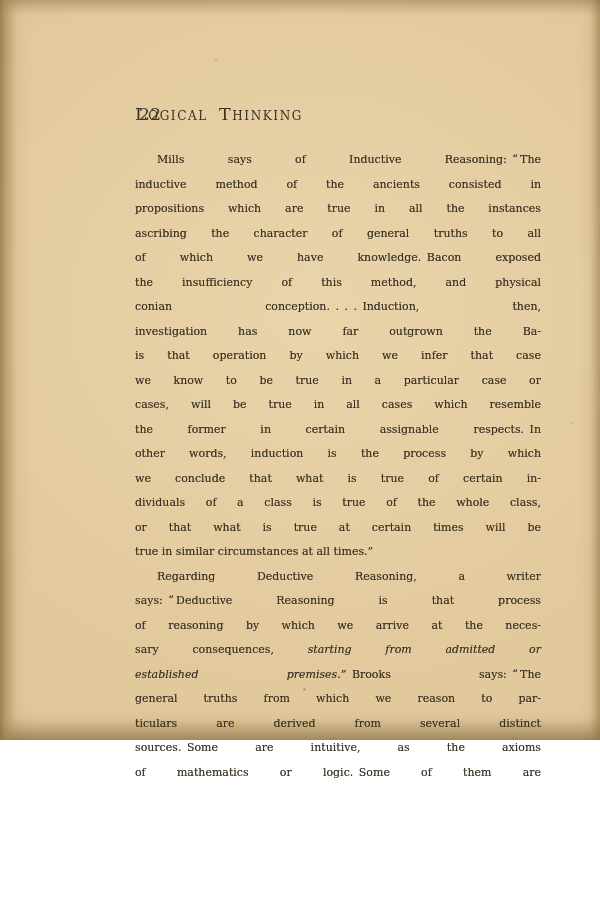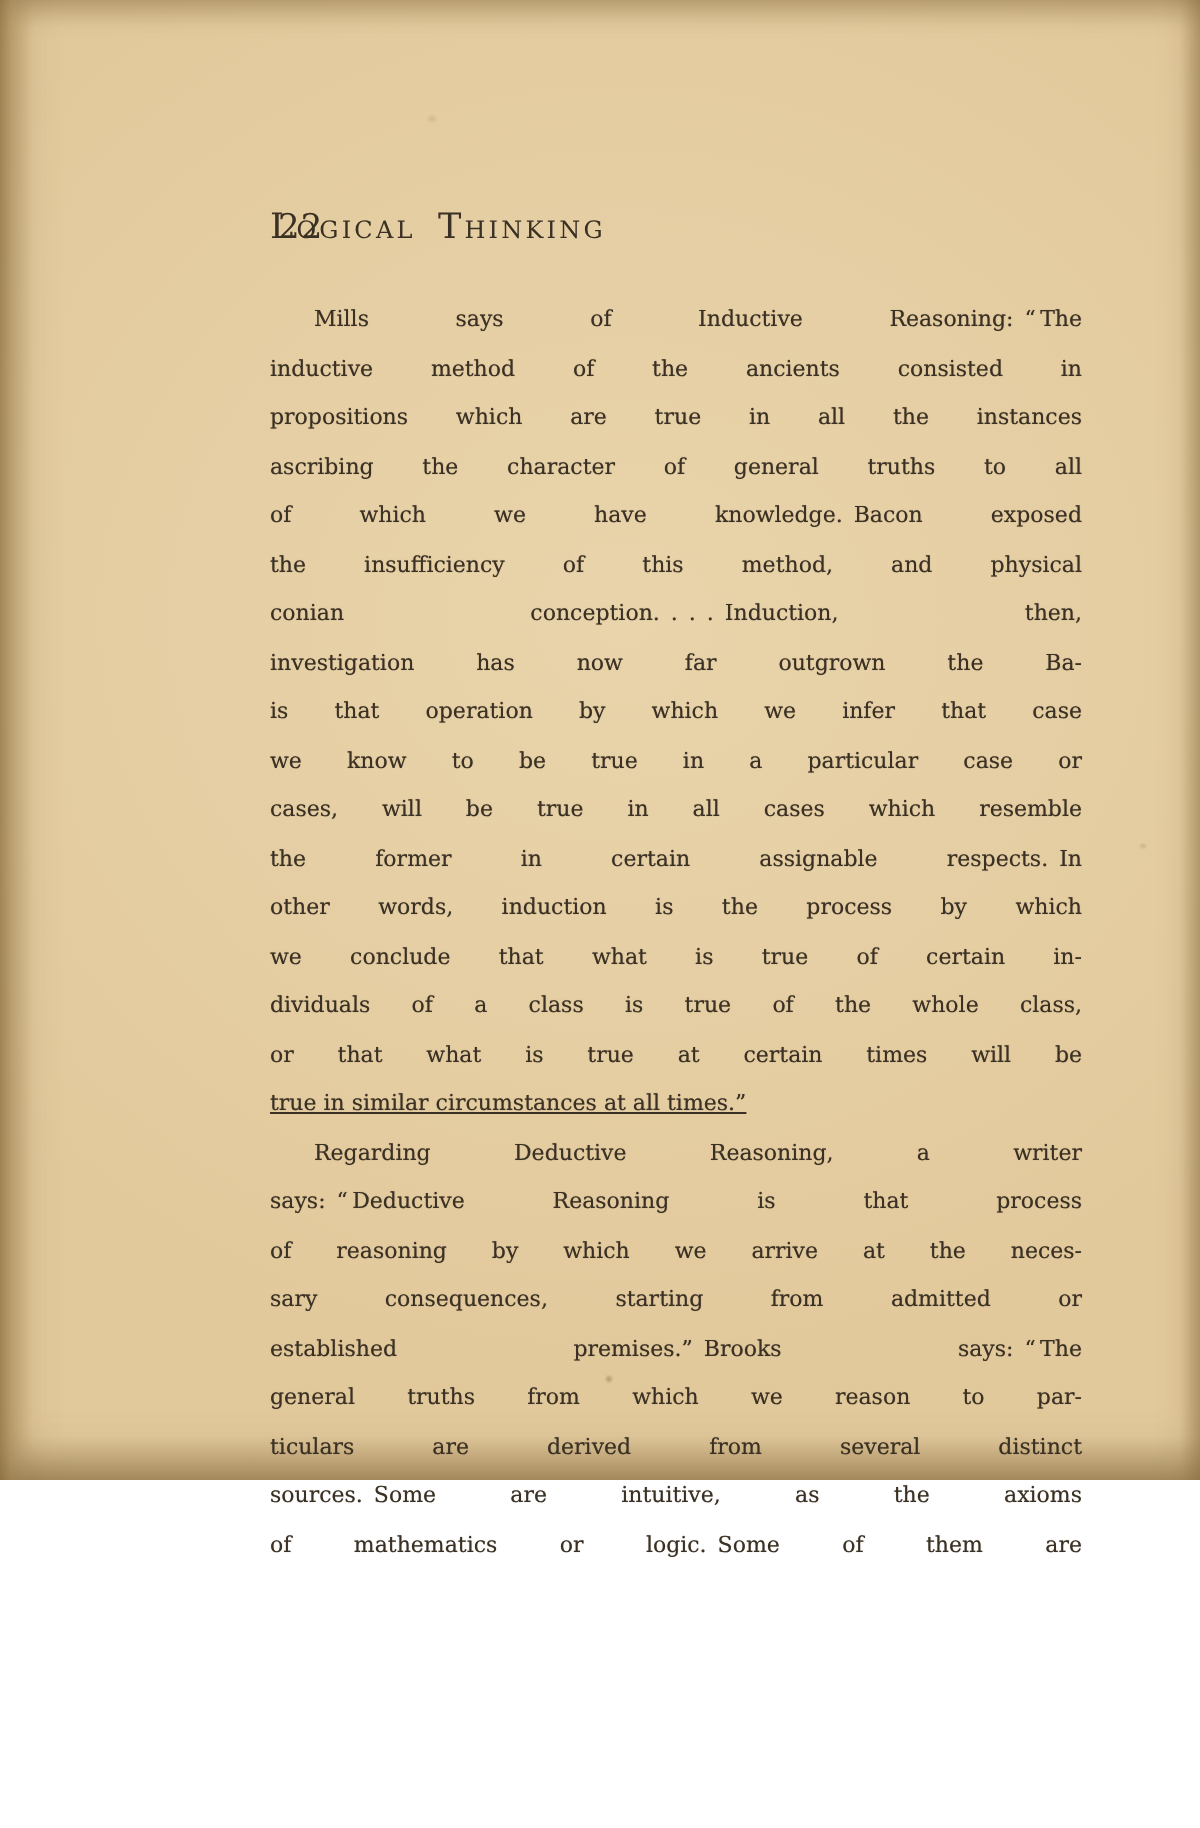--- a/index.html
+++ b/index.html
@@ -68,22 +68,22 @@
   }
   .line {
     line-height: 24.5px;
     font-size: 11px;
     text-align: justify;
     text-align-last: justify;
     white-space: normal;
     text-shadow: 0 0 0.4px rgba(58,48,35,0.55);
   }
   .line.indent { padding-left: 22px; }
-  .line.endline { text-align-last: left; text-decoration: underline; }
-  .it { }
+  .line.endline { text-align-last: left; }
+  .it { font-style: italic; }
 </style>
 </head>
 <body>
 
 <div class="scan">
   <div class="speck s1"></div>
   <div class="speck s2"></div>
   <div class="speck s3"></div>
 
   <div class="running-head">

